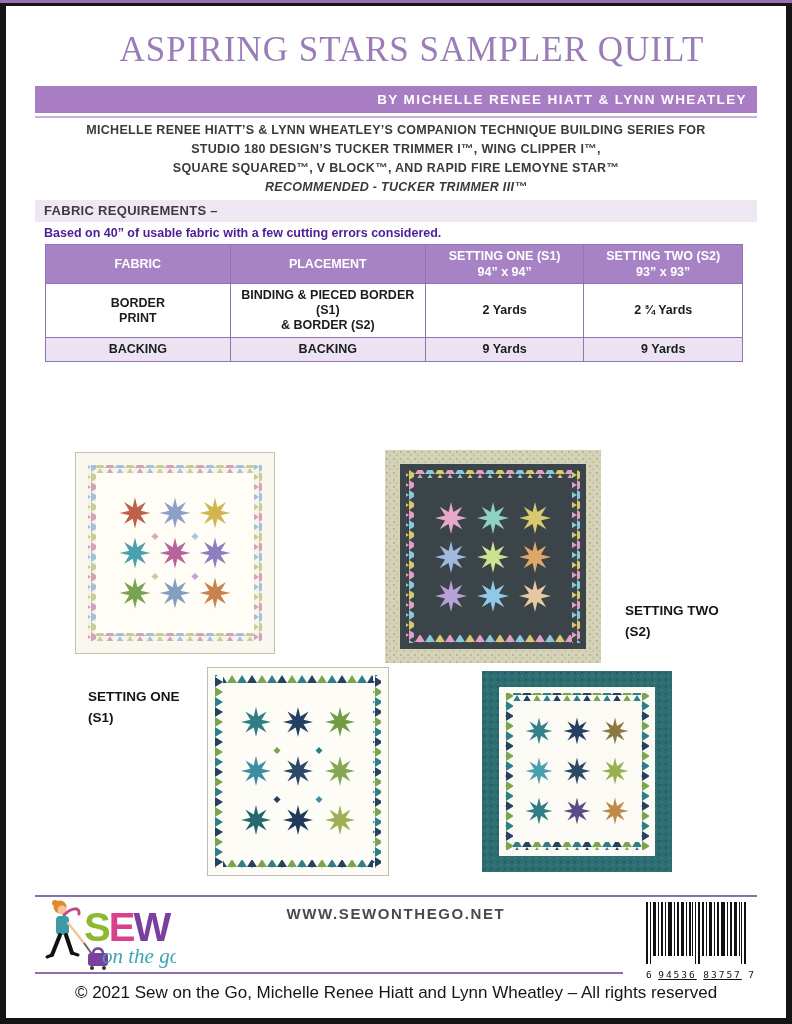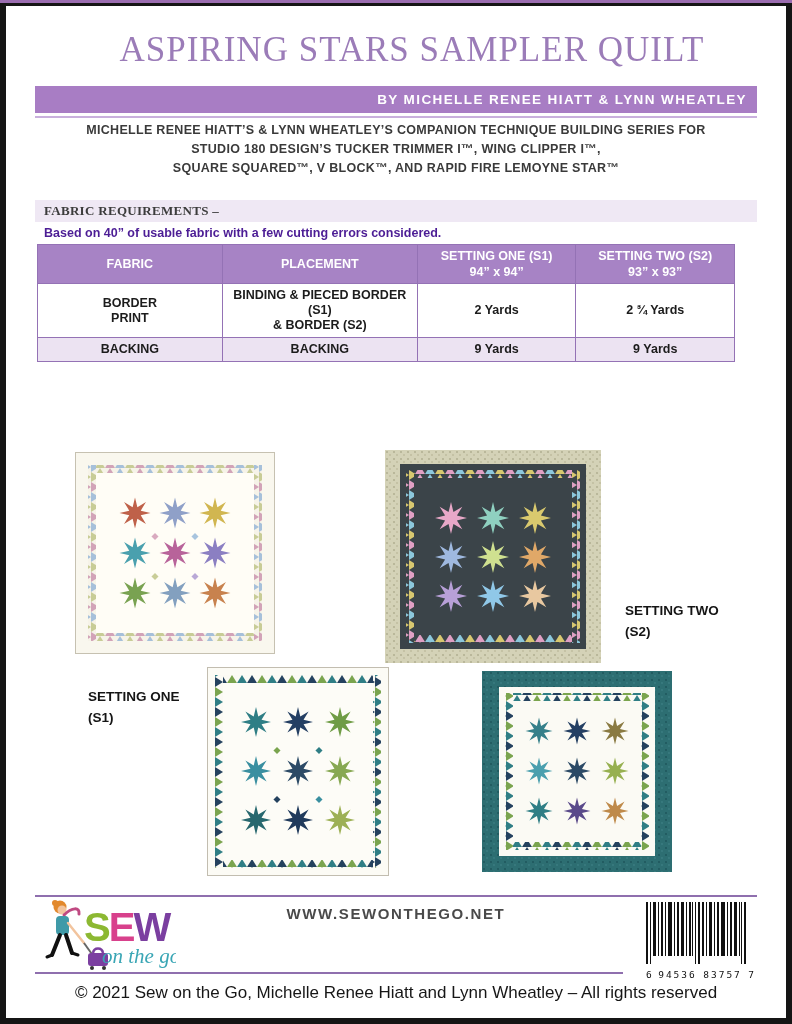--- a/index.html
+++ b/index.html
@@ -42,28 +42,28 @@
     position: absolute; top: 115px; left: 0; width: 100%;
     text-align: center; color: #3a3a3a;
     font-weight: bold; font-size: 12.5px; line-height: 19px;
     letter-spacing: 0.3px;
   }
   .series-block .recommended { font-style: italic; }
   .fabric-band {
     position: absolute; top: 194px; left: 29px;
     width: 722px; height: 22px; background: #efe8f4;
     color: #3c3c3c; font-weight: bold; font-size: 13px;
-    line-height: 22px; padding-left: 9px; letter-spacing: 0.3px; font-family: Liberation Serif, serif;
+    line-height: 22px; padding-left: 9px; letter-spacing: 0.3px;
   }
   .fabric-note {
     position: absolute; top: 220px; left: 38px;
     font-size: 12.5px; font-weight: bold; color: #4c1d95;
   }
   table.fabric-table {
-    position: absolute; top: 238px; left: 31px;
+    position: absolute; top: 238px; left: 39px;
     width: 698px; border-collapse: collapse;
     font-size: 12.5px; font-weight: bold; color: #1c1c1c;
   }
   table.fabric-table th, table.fabric-table td {
     border: 1px solid #9472b5;
     text-align: center; vertical-align: middle;
     white-space: pre-line;
     padding: 4px 4px; line-height: 15px;
   }
   table.fabric-table th {
@@ -97,21 +97,21 @@
     position: absolute; top: 899px; left: 0; width: 100%;
     text-align: center; font-weight: bold; font-size: 15px;
     letter-spacing: 1.6px; color: #4a4a4a;
   }
   .barcode { position: absolute; top: 896px; left: 640px; width: 108px; }
   .barcode-digits {
     display: flex; justify-content: space-between;
     font-size: 9.5px; color: #111; margin-top: 1px;
     font-family: "DejaVu Sans Mono", monospace;
   }
-  .barcode-digits .grp { letter-spacing: 2px; }
+  .barcode-digits .grp { letter-spacing: 2px; text-decoration: underline; }
   .copyright {
     position: absolute; top: 977px; left: 0; width: 100%;
     text-align: center; font-size: 17px; color: #161616;
   }
 </style>
 </head>
 <body>
 
 <svg width="0" height="0" style="position:absolute" aria-hidden="true">
   <defs>
@@ -168,20 +168,21 @@
 
   <div class="page-title">ASPIRING STARS SAMPLER QUILT</div>
 
   <div class="byline-banner">BY MICHELLE RENEE HIATT &amp; LYNN WHEATLEY</div>
   <div class="banner-underline"></div>
 
   <div class="series-block">
     <div>MICHELLE RENEE HIATT’S &amp; LYNN WHEATLEY’S COMPANION TECHNIQUE BUILDING SERIES FOR</div>
     <div>STUDIO 180 DESIGN’S TUCKER TRIMMER I™, WING CLIPPER I™,</div>
     <div>SQUARE SQUARED™, V BLOCK™, AND RAPID FIRE LEMOYNE STAR™</div>
+    <div class="recommended">RECOMMENDED - TUCKER TRIMMER III™</div>
   </div>
 
   <div class="fabric-band">FABRIC REQUIREMENTS –</div>
   <div class="fabric-note">Based on 40” of usable fabric with a few cutting errors considered.</div>
 
   <table class="fabric-table">
     <colgroup>
       <col class="col-fabric">
         <col class="col-place">
         <col class="col-s1">

